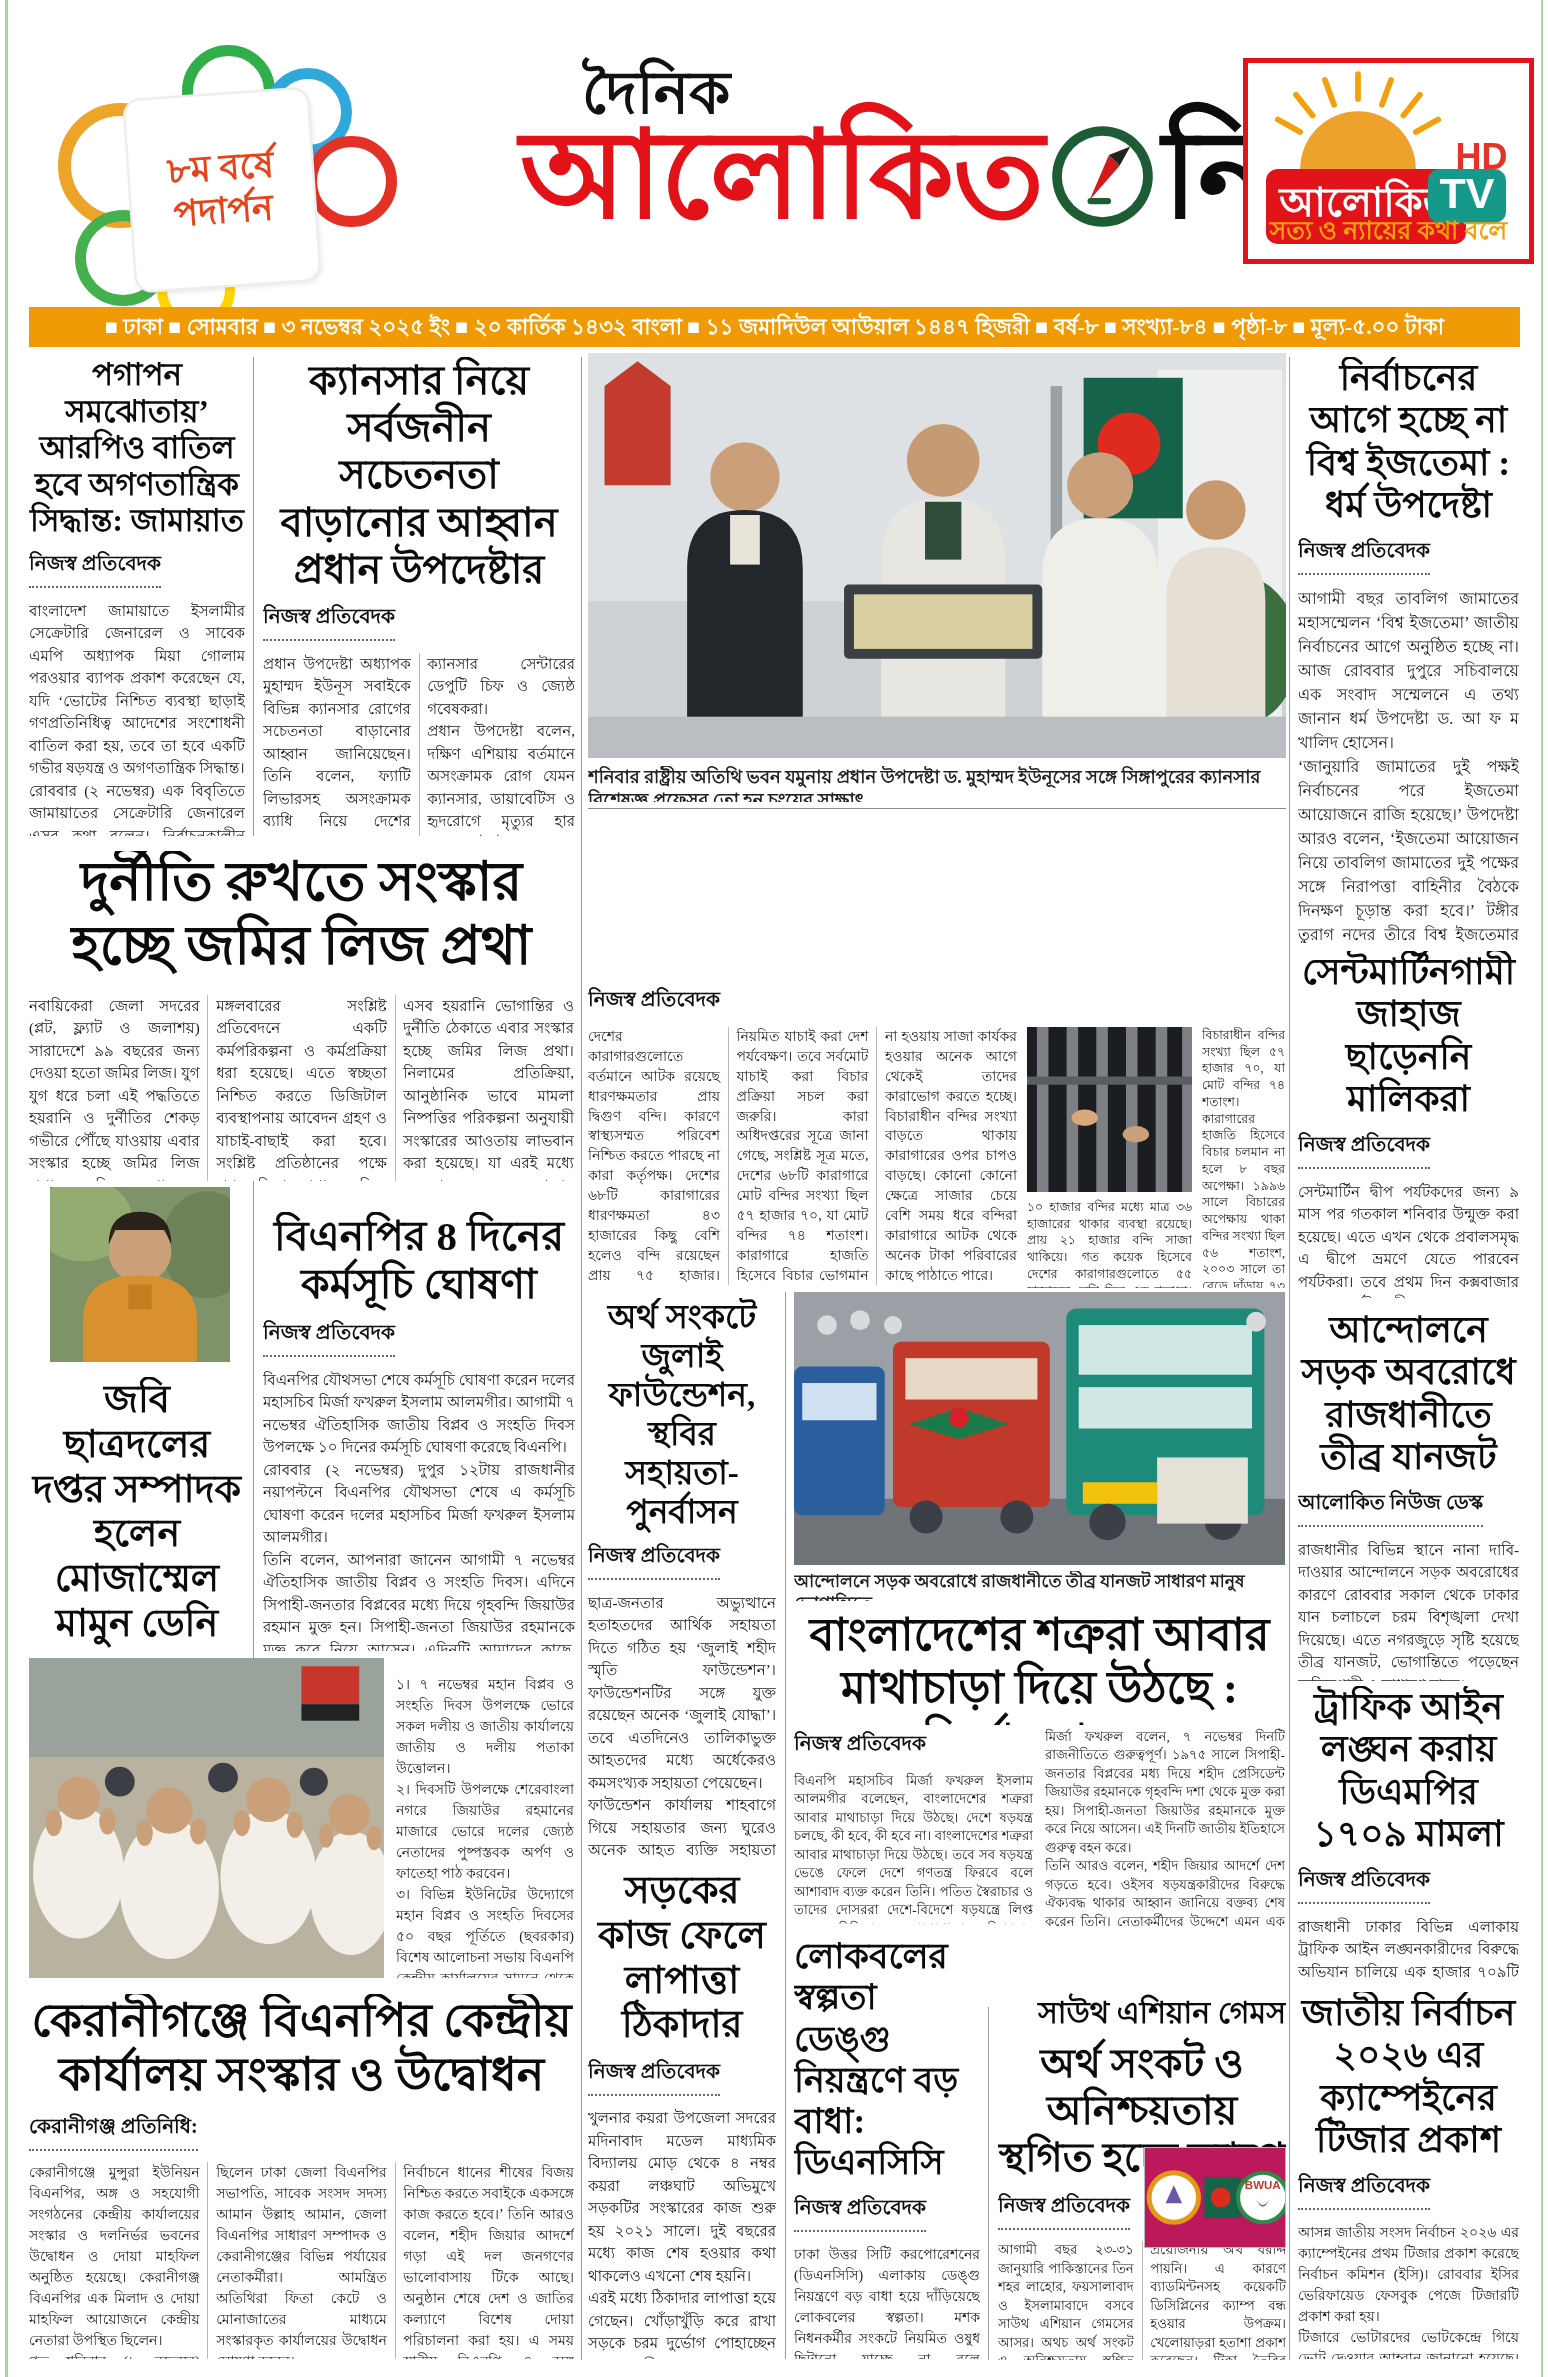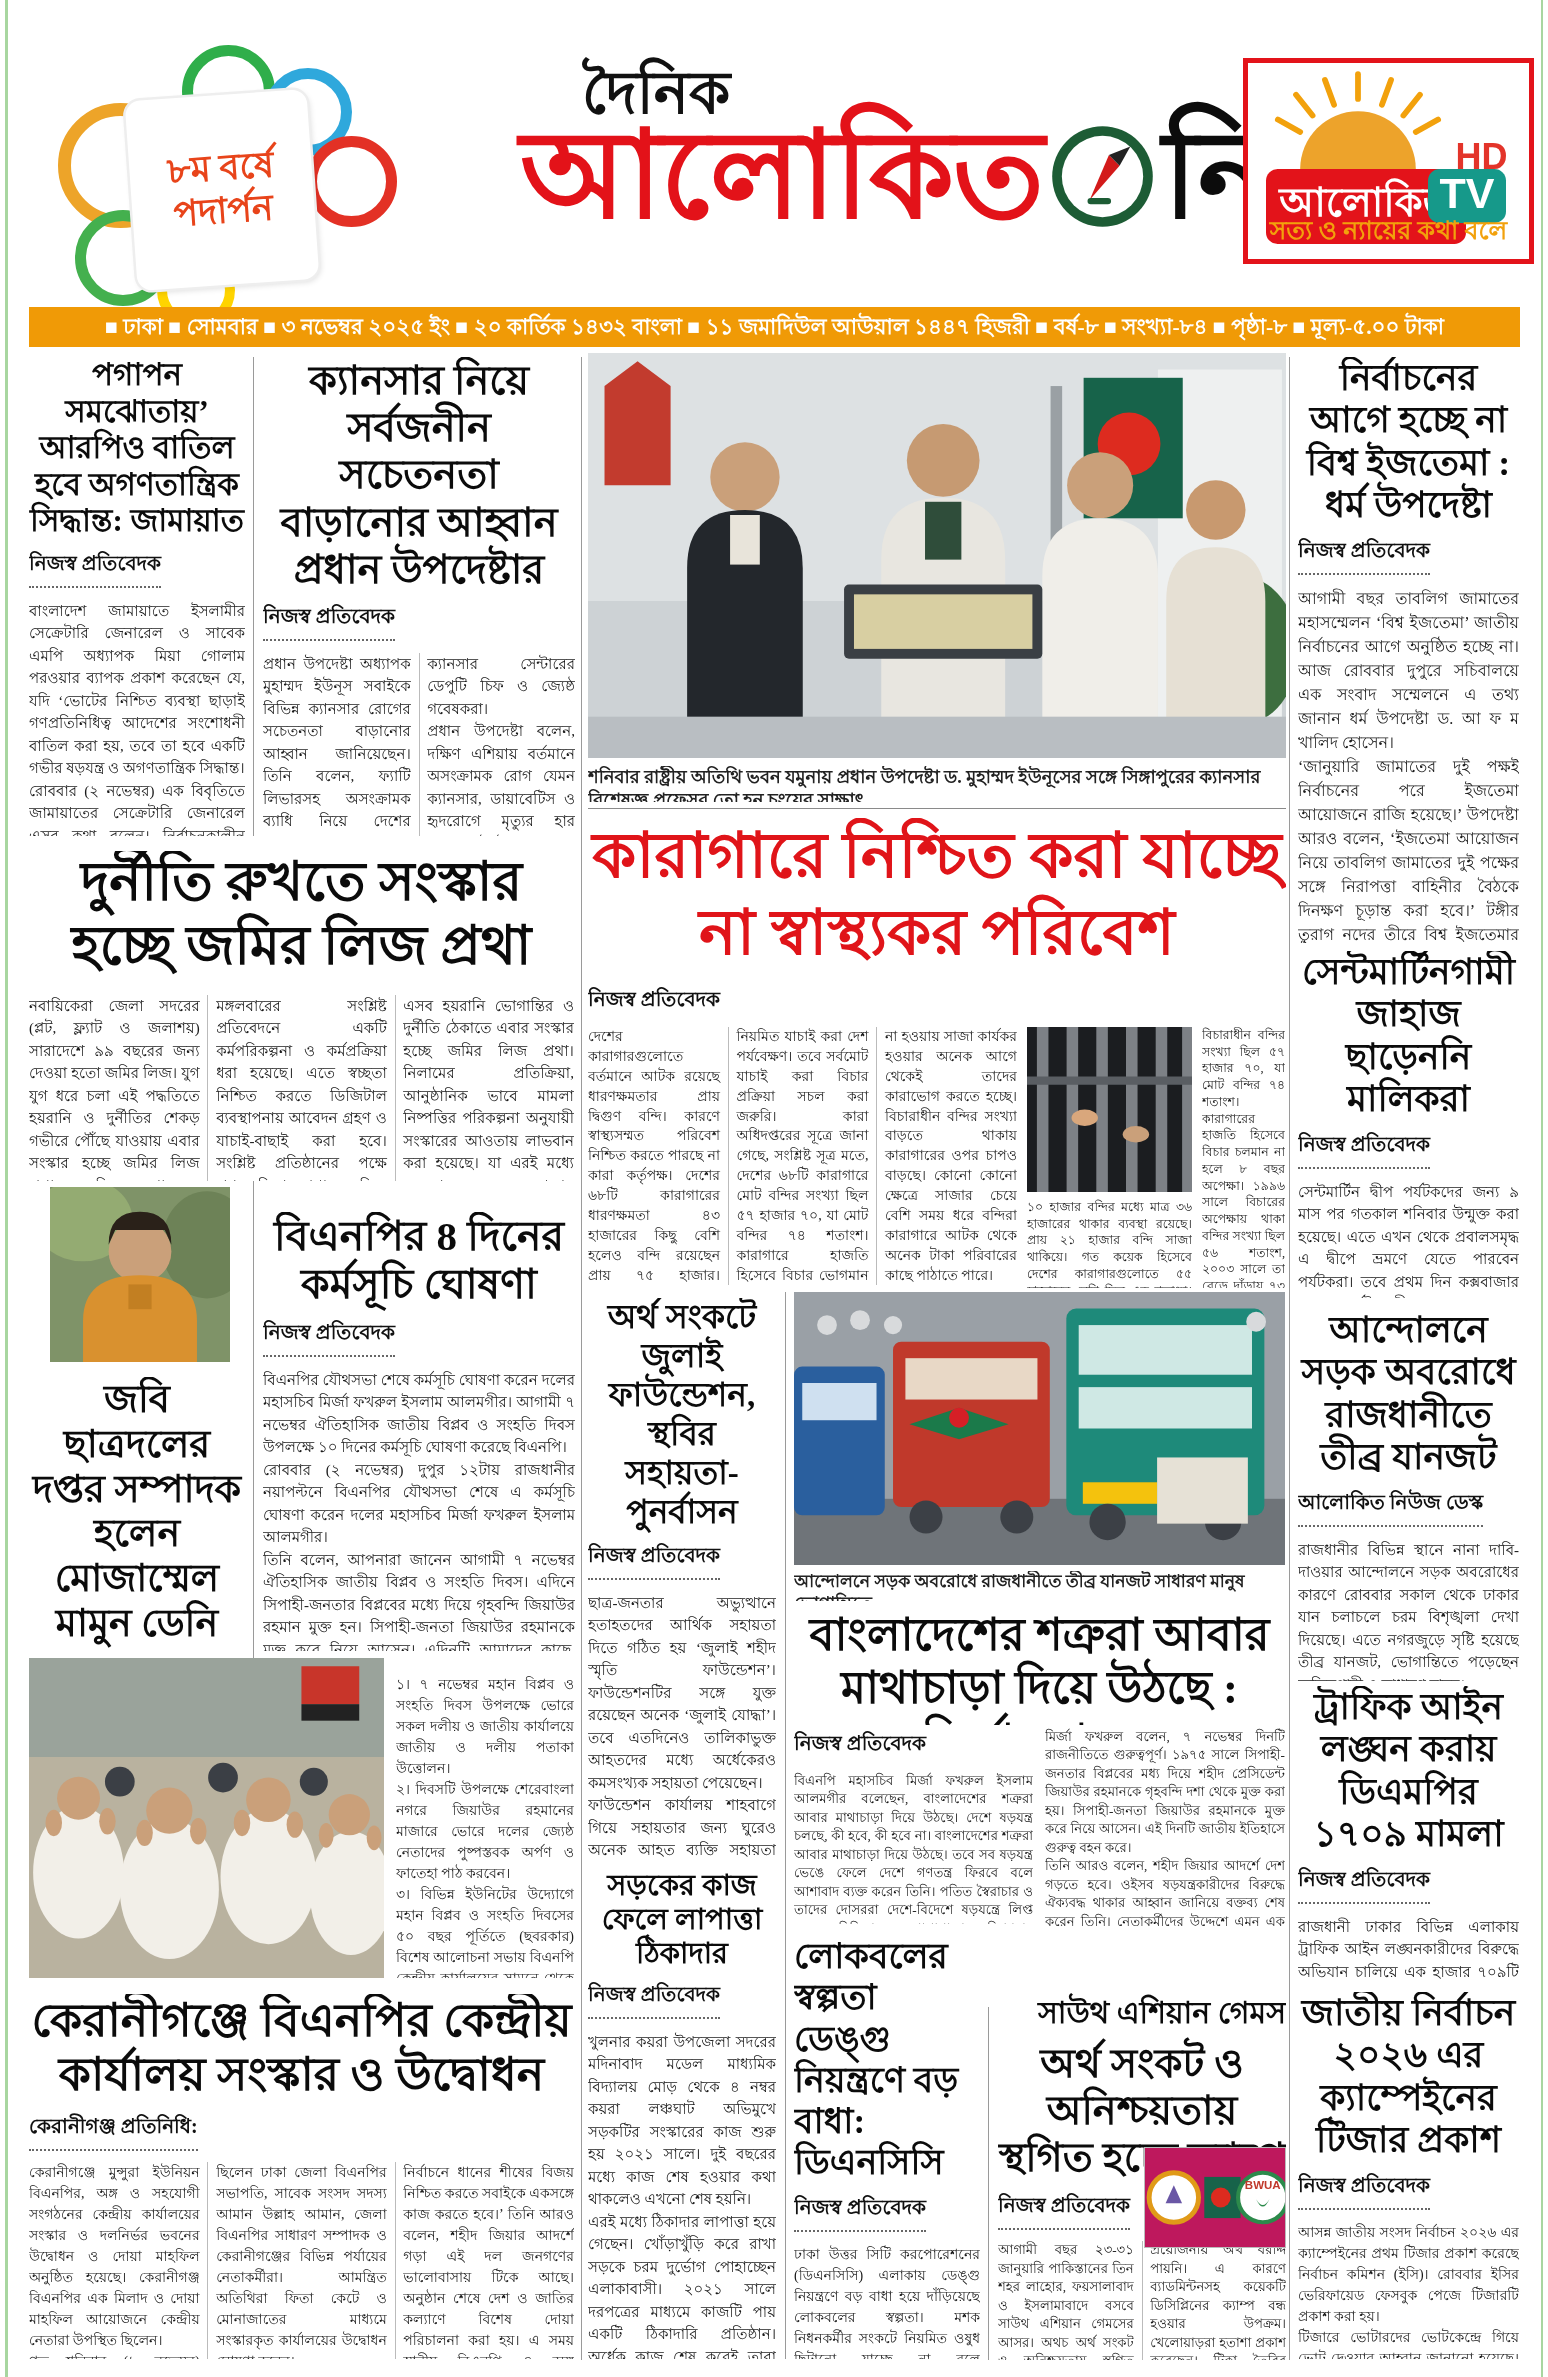--- a/index.html
+++ b/index.html
@@ -175,23 +175,20 @@
 ইদুল আজহার পর তিনি প্রথম সংবাদ সম্মেলনে বিশ্ব ইজতেমার তারিখ নির্ধারণ করা হবে বলে জানান উপদেষ্টা। তিনি বলেন, ‘এ বছরে কোন পক্ষ আগে করবে এবং (পৃষ্ঠ-২ এ দেখুন)</div>
   </div>
 
   <div class="art" style="left:29px;top:851px;width:545px;height:330px">
     <div class="hl" style="font-size:54px">দুর্নীতি রুখতে সংস্কার হচ্ছে জমির লিজ প্রথা</div>
     <div class="body cols3" style="font-size:15px;margin-top:16.5px">নবায়িকেরা জেলা সদরের (প্লট, ফ্ল্যাট ও জলাশয়) সারাদেশে ৯৯ বছরের জন্য দেওয়া হতো জমির লিজ। যুগ যুগ ধরে চলা এই পদ্ধতিতে হয়রানি ও দুর্নীতির শেকড় গভীরে পৌঁছে যাওয়ায় এবার সংস্কার হচ্ছে জমির লিজ প্রথা। ভূমি মন্ত্রণালয়ের সংশ্লিষ্ট সূত্রে জানা গেছে, লিজ নীতিমালা সংশোধনের খসড়া ইতোমধ্যে প্রস্তুত করা হয়েছে।
 মামলার বাগ পড়তেও মঙ্গলবারের সংশ্লিষ্ট প্রতিবেদনে একটি কর্মপরিকল্পনা ও কর্মপ্রক্রিয়া ধরা হয়েছে। এতে স্বচ্ছতা নিশ্চিত করতে ডিজিটাল ব্যবস্থাপনায় আবেদন গ্রহণ ও যাচাই-বাছাই করা হবে। সংশ্লিষ্ট প্রতিষ্ঠানের পক্ষে প্রথমে নিলাম প্রথা ও চুক্তির মাধ্যমে লিজ নবায়নের পদ্ধতি চালু করা একাধিকবার সুপারিশ করা হয়। দুর্নীতিতে জড়িতদের বিরুদ্ধে ব্যবস্থা নেওয়ার সুপারিশও রয়েছে।
 এসব হয়রানি ভোগান্তির ও দুর্নীতি ঠেকাতে এবার সংস্কার হচ্ছে জমির লিজ প্রথা। নিলামের প্রতিক্রিয়া, আনুষ্ঠানিক ভাবে মামলা নিষ্পত্তির পরিকল্পনা অনুযায়ী সংস্কারের আওতায় লাভবান করা হয়েছে। যা এরই মধ্যে অনুমোদনের অপেক্ষায় রয়েছে। জেলা প্রশাসকের আওতাধীন এসব সম্পত্তি গ্রহীতাদের আশানুযায়ী হস্তান্তরের রীতিমালাও দেওয়া হয়েছে। (পৃষ্ঠ-২ এ দেখুন)</div>
   </div>
 
-  <div class="art" style="left:588px;top:818px;width:698px;height:165px">
-    <div class="hl-red" style="font-size:63px">কারাগারে নিশ্চিত করা যাচ্ছে না স্বাস্থ্যকর পরিবেশ</div>
-  </div>
   <div class="art" style="left:588px;top:984px;width:248px;height:38px">
     <div class="byline" style="margin-top:0">নিজস্ব প্রতিবেদক</div>
   </div>
   <div class="art" style="left:588px;top:1027px;width:429px;height:261px">
     <div class="body cols3" style="font-size:14px;margin-top:0;line-height:1.42">দেশের কারাগারগুলোতে বর্তমানে আটক রয়েছে ধারণক্ষমতার প্রায় দ্বিগুণ বন্দি। কারণে স্বাস্থ্যসম্মত পরিবেশ নিশ্চিত করতে পারছে না কারা কর্তৃপক্ষ। দেশের ৬৮টি কারাগারের ধারণক্ষমতা ৪৩ হাজারের কিছু বেশি হলেও বন্দি রয়েছেন প্রায় ৭৫ হাজার। নিয়মিত যাচাই করা দেশ পর্যবেক্ষণ। তবে সর্বমোট যাচাই করা বিচার প্রক্রিয়া সচল করা জরুরি। কারা অধিদপ্তরের সূত্রে জানা গেছে, সংশ্লিষ্ট সূত্র মতে, দেশের ৬৮টি কারাগারে মোট বন্দির সংখ্যা ছিল ৫৭ হাজার ৭০, যা মোট বন্দির ৭৪ শতাংশ। কারাগারে হাজতি হিসেবে বিচার ভোগমান না হওয়ায় সাজা কার্যকর হওয়ার অনেক আগে থেকেই তাদের কারাভোগ করতে হচ্ছে। বিচারাধীন বন্দির সংখ্যা বাড়তে থাকায় কারাগারের ওপর চাপও বাড়ছে। কোনো কোনো ক্ষেত্রে সাজার চেয়ে বেশি সময় ধরে বন্দিরা কারাগারে আটক থেকে অনেক টাকা পরিবারের কাছে পাঠাতে পারে।</div>
   </div>
   <div class="photo" style="left:1027px;top:1027px;width:165px;height:165px">
     <svg viewBox="0 0 200 200" preserveAspectRatio="none">
       <rect width="200" height="200" fill="#1b1d20"></rect>
       <g fill="#7d8186">
@@ -294,21 +291,21 @@
   </div>
 
   <div class="art" style="left:588px;top:1298px;width:188px;height:562px">
     <div class="hl" style="font-size:33px">অর্থ সংকটে জুলাই ফাউন্ডেশন, স্থবির সহায়তা-পুনর্বাসন</div>
     <div class="byline">নিজস্ব প্রতিবেদক</div>
     <div class="body" style="font-size:15px">ছাত্র-জনতার অভ্যুত্থানে হতাহতদের আর্থিক সহায়তা দিতে গঠিত হয় ‘জুলাই শহীদ স্মৃতি ফাউন্ডেশন’। ফাউন্ডেশনটির সঙ্গে যুক্ত রয়েছেন অনেক ‘জুলাই যোদ্ধা’। তবে এতদিনেও তালিকাভুক্ত আহতদের মধ্যে অর্ধেকেরও কমসংখ্যক সহায়তা পেয়েছেন।
 ফাউন্ডেশন কার্যালয় শাহবাগে গিয়ে সহায়তার জন্য ঘুরেও অনেক আহত ব্যক্তি সহায়তা পাননি—এমন অভিযোগ রয়েছে।
 ২০২৪ সালের জুলাই অভ্যুত্থানে আহত ও নিহত পরিবারের আর্থিক সহায়তা দিতে গঠিত হয় ‘জুলাই শহীদ স্মৃতি ফাউন্ডেশন’। অর্থ সংকটে ফাউন্ডেশনের সহায়তা ও পুনর্বাসন কার্যক্রম প্রায় স্থবির হয়ে পড়েছে। আহতদের তালিকা যাচাইয়ের কার্যক্রমও ধীরগতিতে চলছে বলে অভিযোগ সংশ্লিষ্টদের। কমিটি হওয়ার আগ্রহের অপেক্ষায় অনেকে। (পৃষ্ঠ-২ এ দেখুন)</div>
   </div>
   <div class="art" style="left:588px;top:1868px;width:188px;height:491px">
-    <div class="hl" style="font-size:29px">সড়কের কাজ ফেলে লাপাত্তা ঠিকাদার</div>
+    <div class="hl" style="font-size:38px">সড়কের কাজ ফেলে লাপাত্তা ঠিকাদার</div>
     <div class="byline">নিজস্ব প্রতিবেদক</div>
     <div class="body" style="font-size:15px">খুলনার কয়রা উপজেলা সদরের মদিনাবাদ মডেল মাধ্যমিক বিদ্যালয় মোড় থেকে ৪ নম্বর কয়রা লঞ্চঘাট অভিমুখে সড়কটির সংস্কারের কাজ শুরু হয় ২০২১ সালে। দুই বছরের মধ্যে কাজ শেষ হওয়ার কথা থাকলেও এখনো শেষ হয়নি।
 এরই মধ্যে ঠিকাদার লাপাত্তা হয়ে গেছেন। খোঁড়াখুঁড়ি করে রাখা সড়কে চরম দুর্ভোগ পোহাচ্ছেন এলাকাবাসী। ২০২১ সালে দরপত্রের মাধ্যমে কাজটি পায় একটি ঠিকাদারি প্রতিষ্ঠান। অর্ধেক কাজ শেষ করেই তারা সরঞ্জাম নিয়ে চলে যায়। স্থানীয়রা দ্রুত সড়কটির সংস্কার সম্পন্নের দাবি জানিয়েছেন। (পৃষ্ঠ-২ এ দেখুন)</div>
   </div>
 
   <div class="photo" style="left:794px;top:1292px;width:491px;height:273px">
     <svg viewBox="0 0 595 330" preserveAspectRatio="none">
       <rect width="595" height="330" fill="#9aa0a6"></rect>
       <rect y="250" width="595" height="80" fill="#6f7479"></rect>
       <rect x="330" y="20" width="240" height="250" rx="12" fill="#1e8a7a"></rect>

